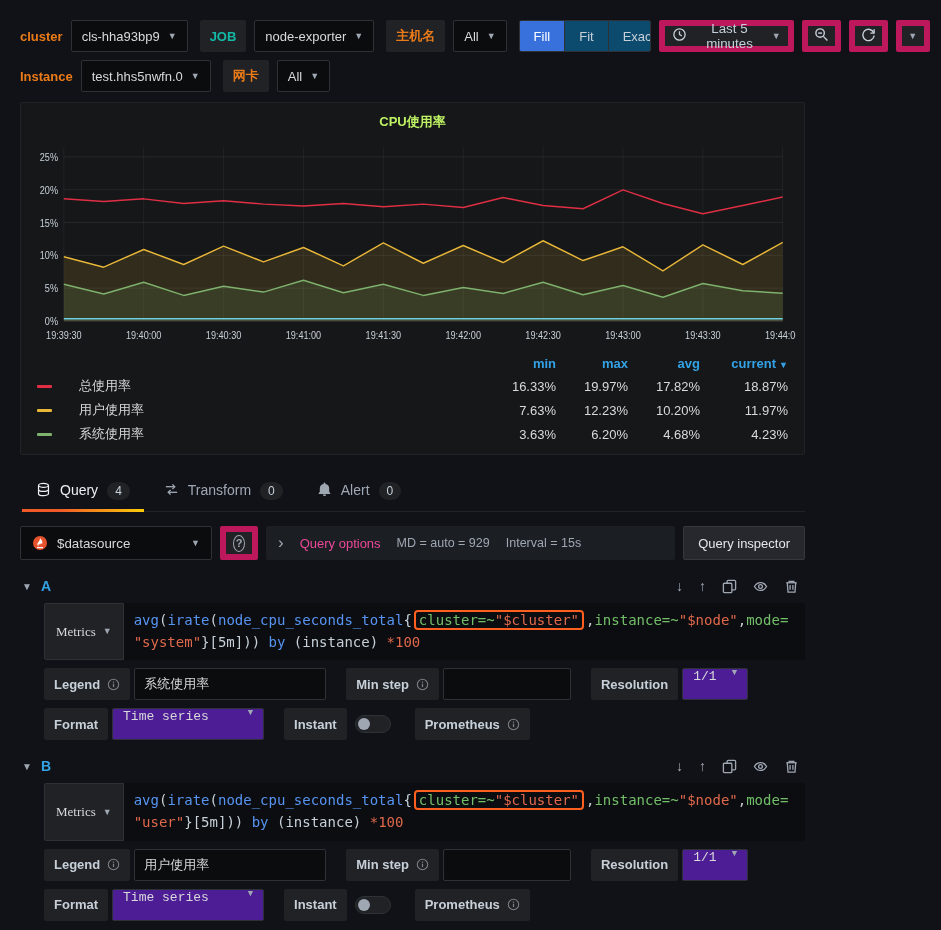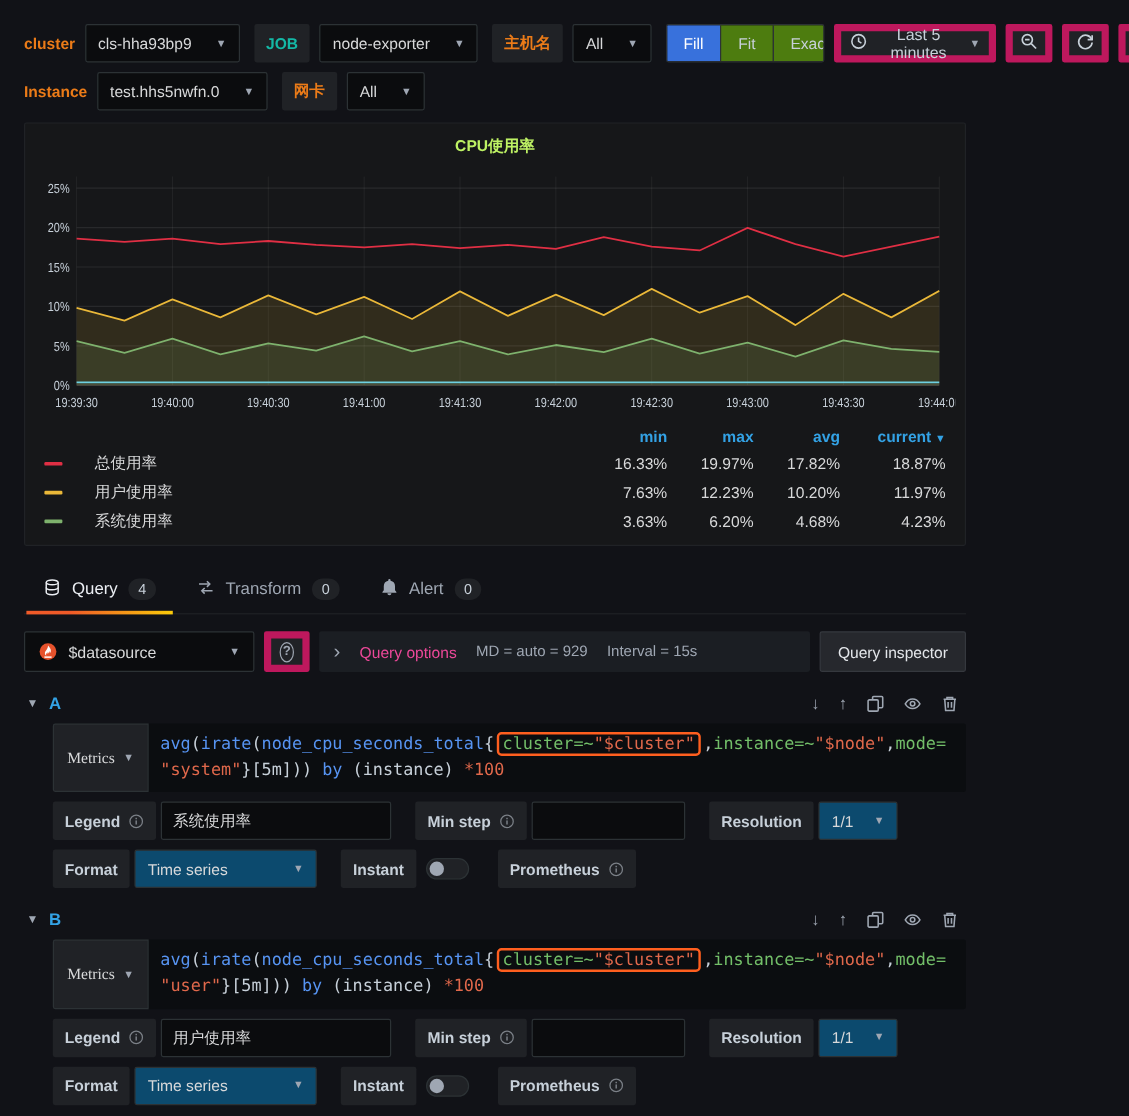--- a/index.html
+++ b/index.html
@@ -8,26 +8,26 @@
        font-family:"Liberation Sans",sans-serif;font-size:13px}
   .page{padding:20px;width:825px}
 
   
   .tb-row{display:flex;align-items:center;gap:12px;margin-bottom:8px}
   .var{display:flex;align-items:center;gap:8px}
   .var-label{font-weight:600;white-space:nowrap}
   .lbl-orange{color:#eb7b18}
   .lbl-blue{color:#14b8a6}
   .lbl-chip{background:#202226;border-radius:2px;padding:7px 10px;height:32px;display:flex;align-items:center}
-  .picker{display:flex;align-items:center;gap:20px;background:#0b0c0e;border:1px solid #2c3235;
+  .picker{display:flex;align-items:center;gap:8px;background:#0b0c0e;border:1px solid #2c3235;
           border-radius:2px;color:#d8d9da;padding:0 10px;height:32px;font-size:13px;cursor:pointer;white-space:nowrap}
   .caret{color:#9fa7b3;font-size:9px;line-height:1}
   .tb-right{margin-left:auto;display:flex;align-items:center;gap:8px}
   .seg{display:flex;border:1px solid #2c3235;border-radius:2px;overflow:hidden;height:32px}
-  .seg-btn{background:#4d7c0f;color:#c7d0d9;border:none;padding:0 14px;font-size:13px;cursor:pointer;
+  .seg-btn{background:#0c4a6e;color:#c7d0d9;border:none;padding:0 14px;font-size:13px;cursor:pointer;
            font-family:inherit}
   .seg-btn + .seg-btn{border-left:1px solid #2c3235}
   .seg-btn.active{background:#3871dc;color:#fff}
   .icon-btn{background:#202226;border:6px solid #be185d;border-radius:2px;color:#c7d0d9;height:32px;
             min-width:32px;display:flex;align-items:center;justify-content:center;cursor:pointer;padding:0 7px;gap:7px}
   .icon-btn svg{width:15px;height:15px}
   .time-picker{background:#202226}
 
   
   .panel{margin-top:10px;background:#161719;border:1px solid #202226;border-radius:2px;padding:6px 8px 8px}
@@ -95,23 +95,23 @@
   .qrow{display:flex;align-items:center;margin-top:8px;gap:4px}
   .chip{display:flex;align-items:center;gap:7px;background:#202226;border-radius:2px;height:32px;
         padding:0 10px;color:#c7d0d9;font-size:13px;font-weight:600;white-space:nowrap}
   .chip .info{display:flex;color:#7b8087}
   .chip .info svg{width:13px;height:13px}
   .gap{margin-left:16px}
   .inp{background:#0b0c0e;border:1px solid #2c3235;border-radius:2px;height:32px;color:#d8d9da;
        padding:0 9px;font-size:13px;font-family:inherit}
   .legend-inp{width:192px}
   .minstep-inp{width:128px}
-  .select{display:flex;align-items:center;justify-content:space-between;gap:9px;background:#0c4a6e;
+  .select{display:flex;align-items:flex-start;justify-content:space-between;gap:9px;background:#4c1d95;
           border:1px solid #2c3235;border-radius:2px;height:32px;padding:0 10px;color:#d8d9da;
-          cursor:pointer;font-size:13px;font-family:Liberation Sans, sans-serif}
+          cursor:pointer;font-size:13px;font-family:Liberation Mono, monospace}
   .select.small{width:66px}
   .select.format{width:152px}
   .toggle{width:36px;height:18px;background:#202226;border:1px solid #2c3235;border-radius:10px;
           position:relative;cursor:pointer;display:inline-block;margin:0 4px}
   .knob{position:absolute;left:2px;top:2px;width:12px;height:12px;border-radius:50%;background:#9fa7b3}
 </style>
 </head>
 <body>
 
 <div class="page">

